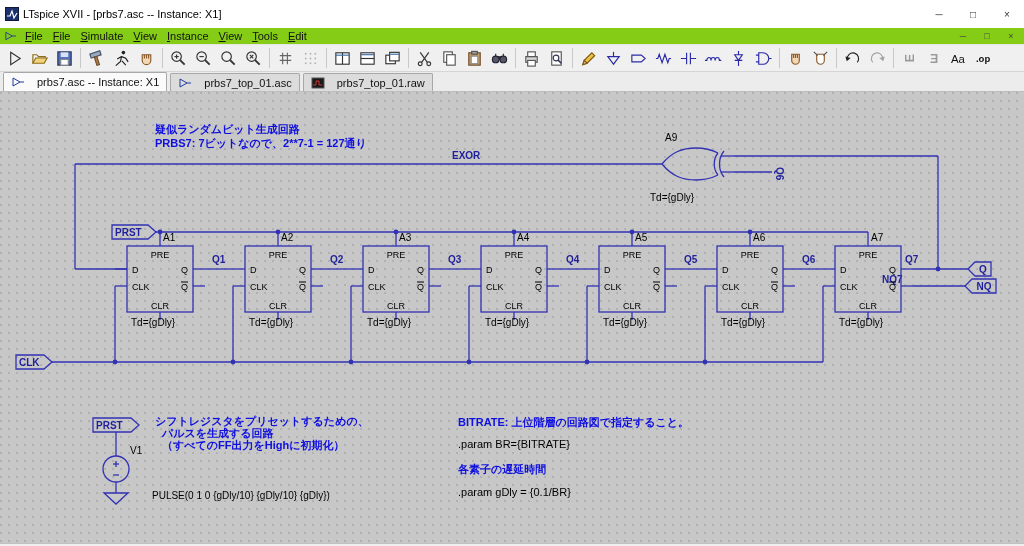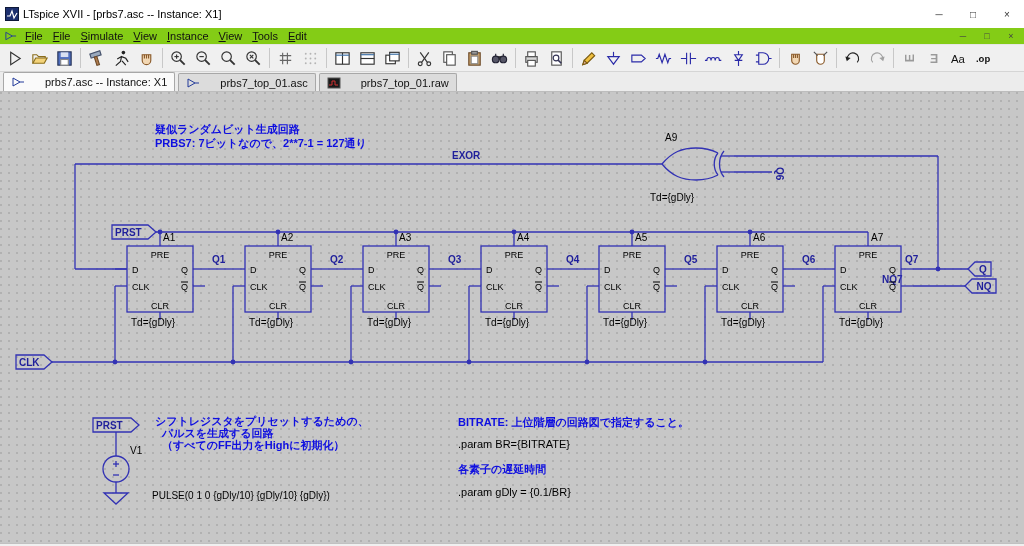--- a/index.html
+++ b/index.html
@@ -17,21 +17,21 @@
   .mspace{flex:1}
   .mdibtn{width:22px;height:14px;display:flex;align-items:center;justify-content:center;font-size:9px;color:#444;margin-right:2px}
   .toolbar{height:26px;background:#f0f0f0;border-top:1px solid #e6e6e6;border-bottom:1px solid #d5d5d5;
            display:flex;align-items:center;padding:0 2px}
   .tbtn{width:25px;height:24px;display:flex;align-items:center;justify-content:center;border-radius:2px}
   .ti{width:19px;height:19px;stroke:#333;fill:none;stroke-width:1.2}
   .ti text{stroke:none;fill:#111}
   .tsep{width:1px;height:20px;background:#c8c8c8;margin:0 3px}
   .disabled{opacity:.38}
   .tabbar{height:19px;background:#ececec;display:flex;align-items:flex-end;border-bottom:1px solid #bdbdbd}
-  .tab{height:17px;display:flex;align-items:center;gap:20px;padding:0 7px;font-size:11px;color:#111;
+  .tab{height:17px;display:flex;align-items:center;gap:12px;padding:0 7px;font-size:11px;color:#111;
        border:1px solid #a8a8a8;border-bottom:none;background:#dcdcdc;margin-left:3px;border-radius:2px 2px 0 0}
   .tab.active{background:#fafafa;height:18px}
   .tabicon{width:14px;height:12px}
   .canvas{position:relative;width:1024px;height:451px;background:#c7c7c7}
   .canvas svg{display:block}
   .statusbar{height:16px;background:#f0f0f0;border-top:1px solid #c0c0c0;display:flex;align-items:center;
              padding-left:5px;font-size:11px;color:#000}
   
   .wire{stroke:#3232b4;stroke-width:1.3;fill:none}
   .sym{stroke:#3232b4;stroke-width:1.3;fill:none}

